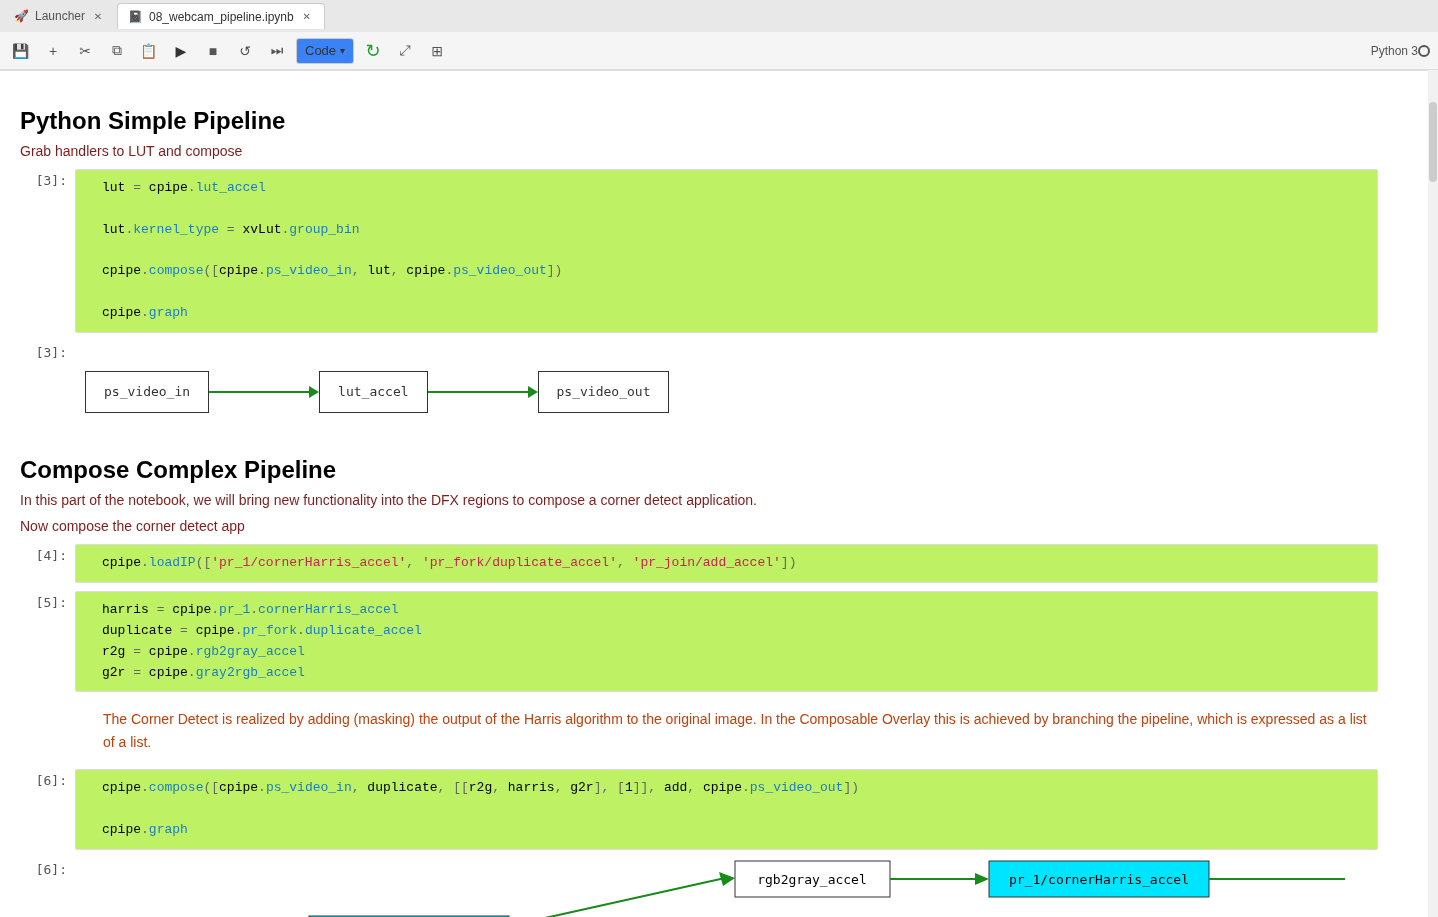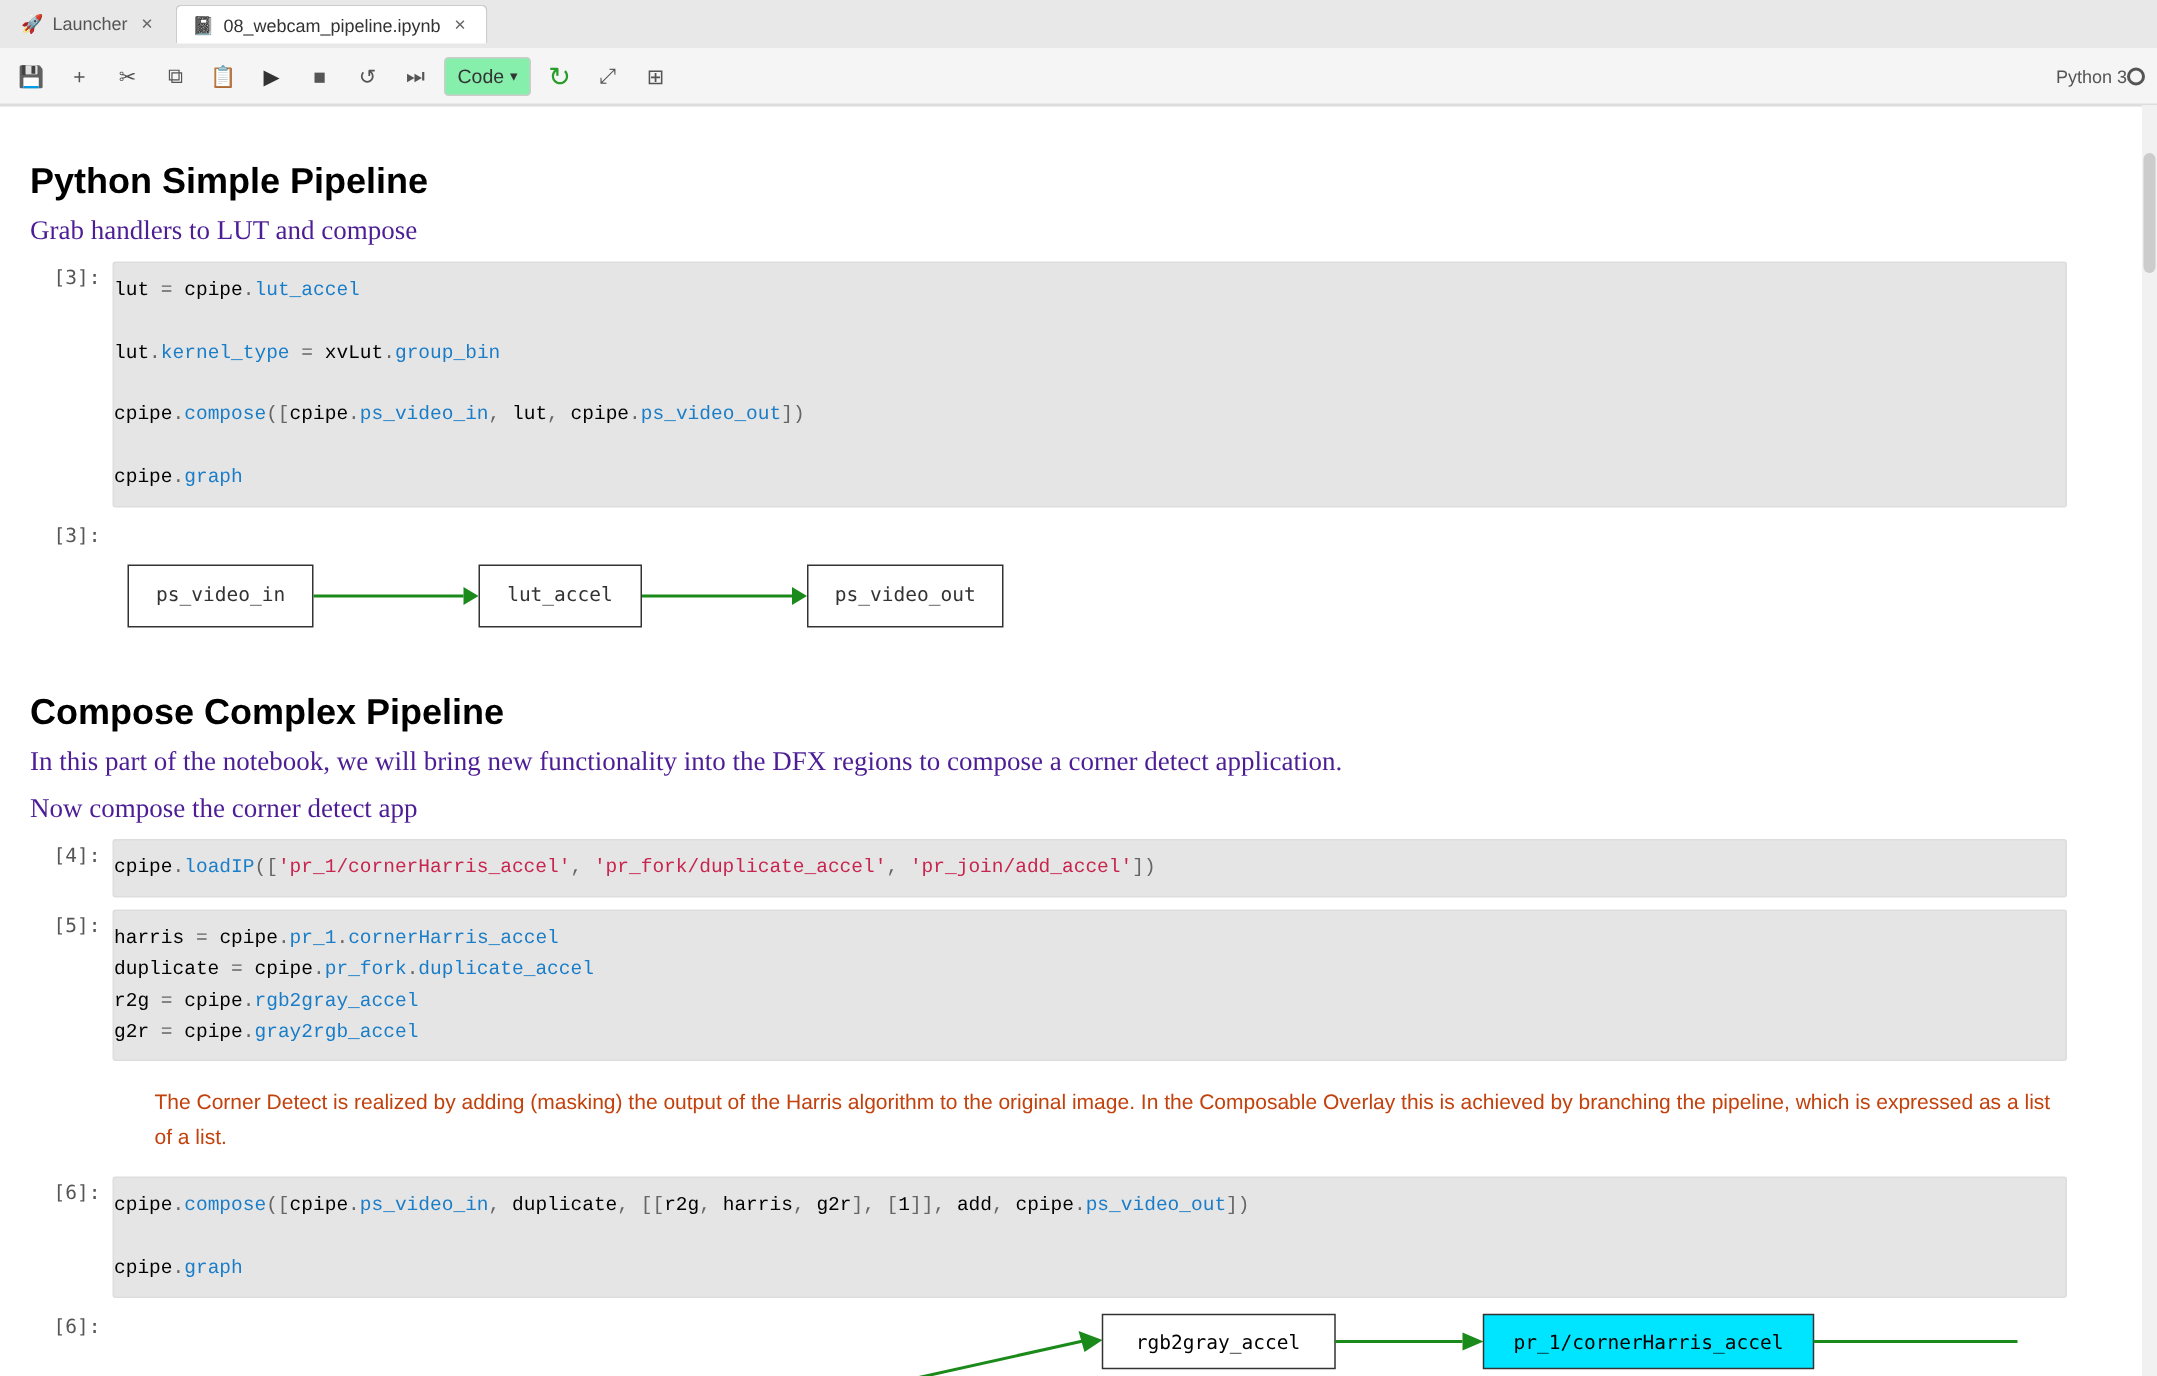--- a/index.html
+++ b/index.html
@@ -77,21 +77,21 @@
       color: #555;
       border-radius: 3px;
     }
     .cell-type-dropdown {
       display: flex;
       align-items: center;
       gap: 4px;
       padding: 2px 8px;
       border: 1px solid #ccc;
       border-radius: 3px;
-      background: #86efac;
+      background: #3b82f6;
       font-size: 13px;
       cursor: pointer;
       height: 26px;
     }
     .kernel-status {
       font-size: 12px;
       color: #555;
       margin-left: auto;
       display: flex;
       align-items: center;
@@ -107,24 +107,23 @@
     }
 
     
     .section-heading {
       font-size: 24px;
       font-weight: bold;
       color: #000;
       margin: 16px 0 8px 0;
     }
     .section-subtext {
-      font-size: 18px;
-      color: #4c1d95;
+      font-size: 14px;
+      color: #7f1d1d;
       margin-bottom: 10px;
-      font-family: Liberation Serif, serif;
     }
 
     
     .cell-row {
       display: flex;
       align-items: flex-start;
       margin: 8px 0;
     }
     .cell-number {
       width: 55px;
@@ -133,22 +132,22 @@
       color: #555;
       padding-right: 8px;
       padding-top: 4px;
       text-align: right;
       font-family: monospace;
     }
     .cell-content {
       flex: 1;
       border: 1px solid #ddd;
       border-radius: 2px;
-      background: #e5e5e5;
-      padding: 8px 0;
+      background: #bef264;
+      padding: 8px 26px;
       font-family: 'Courier New', Courier, monospace;
       font-size: 13px;
       line-height: 1.6;
     }
 
     
     .c-name { color: #000; }
     .c-attr { color: #1a7dc8; }
     .c-op { color: #666; }
     .c-string { color: #c7254e; }

